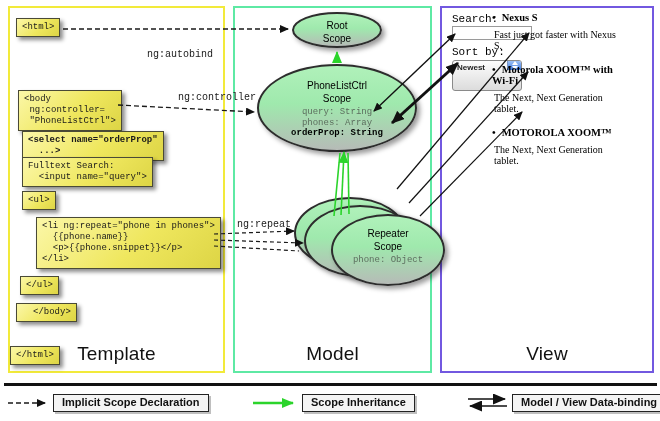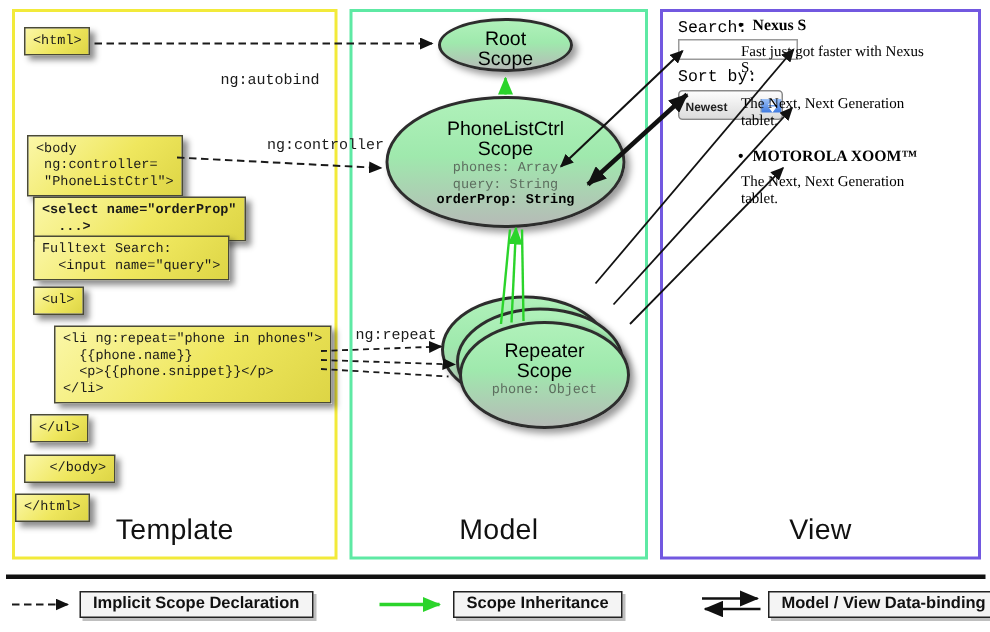--- a/index.html
+++ b/index.html
@@ -18,30 +18,30 @@
         background:linear-gradient(135deg,#fbf7a8 0%,#efe75e 55%,#ddd545 100%);
         border:1.5px solid #4a4a36;box-shadow:3px 3px 4px rgba(0,0,0,.45);}
   .code.bold{font-weight:bold;}
   
   .anno{position:absolute;font-family:"Liberation Mono",monospace;font-size:10px;
         color:#1a1a1a;background:transparent;}
   
   .scope{position:absolute;border:2px solid #2d2d2d;border-radius:50%;
          background:linear-gradient(180deg,#b0f1ba 0%,#9fe9ad 45%,#b6bbb7 100%);
          box-shadow:3px 3px 5px rgba(0,0,0,.4);text-align:center;box-sizing:border-box;}
-  .scope-title{white-space:pre-line;font-size:13px;line-height:13px;color:#000;}
+  .scope-title{white-space:pre-line;font-size:10px;line-height:13px;color:#000;}
   .scope-props{font-family:"Liberation Mono",monospace;font-size:9px;line-height:10.5px;
                color:#5d6e5f;margin-top:2px;}
   .scope-props .boldline{font-weight:bold;color:#000;}
   
   .vlabel{position:absolute;font-family:Liberation Mono, monospace;font-size:11px;color:#000;}
   #search-input{position:absolute;left:452px;top:26px;width:74px;height:12px;
                 border:1px solid #9a9a9a;background:#fff;font-size:9px;padding:0 2px;}
-  .mac-select{position:absolute;left:452px;top:60px;width:70px;height:20px;
-              border:1px solid #8a8a8a;border-radius:3px;display:flex;align-items:center;
+  .mac-select{position:absolute;left:452px;top:60px;width:70px;height:31px;
+              border:1px solid #8a8a8a;border-radius:3px;display:flex;align-items:flex-start;
               background:linear-gradient(#fdfdfd,#dcdcdc);box-sizing:border-box;overflow:hidden;}
   .mac-select .val{flex:1;font-size:8px;font-weight:bold;color:#222;padding:2px 0 0 4px;}
   .stepper{width:13px;background:linear-gradient(#9cc1f7,#3f7ae0);display:flex;flex-direction:column;
            align-items:center;justify-content:center;gap:1px;border-left:1px solid #7a97c4;}
   .tri-up{width:0;height:0;border-left:3px solid transparent;border-right:3px solid transparent;
           border-bottom:4px solid #fff;}
   .tri-down{width:0;height:0;border-left:3px solid transparent;border-right:3px solid transparent;
             border-top:4px solid #fff;}
   #view-items{position:absolute;left:492px;top:12px;width:128px;
               font-family:"Liberation Serif",serif;}
@@ -80,44 +80,44 @@
   ...&gt;</div>
   <div class="code" style="left:22px;top:157px;">Fulltext Search:
   &lt;input name="query"&gt;</div>
   <div class="code" style="left:22px;top:191px;">&lt;ul&gt;</div>
   <div class="code" style="left:36px;top:217px;">&lt;li ng:repeat="phone in phones"&gt;
   {{phone.name}}
   &lt;p&gt;{{phone.snippet}}&lt;/p&gt;
 &lt;/li&gt;</div>
   <div class="code" style="left:20px;top:276px;">&lt;/ul&gt;</div>
   <div class="code" style="left:16px;top:303px;padding-left:16px;">&lt;/body&gt;</div>
-  <div class="code" style="left:10px;top:329px;">&lt;/html&gt;</div>
+  <div class="code" style="left:10px;top:346px;">&lt;/html&gt;</div>
 
   <div class="anno" style="left:147px;top:13px;margin-top:36px;">ng:autobind</div>
   <div class="anno" style="left:136px;top:92px;padding-left:42px;">ng:controller</div>
   <div class="anno" style="left:237px;top:219px;">ng:repeat</div>
 
   <div class="scope" style="left:292px;top:12px;width:90px;height:36px;padding-top:5px;">
     <div class="scope-title">Root
 Scope</div>
   </div>
 
   <div class="scope" style="left:257px;top:64px;width:160px;height:88px;padding-top:13px;">
     <div class="scope-title">PhoneListCtrl
 Scope</div>
     <div class="scope-props">
+      <div>query: String</div>
       <div>phones: Array</div>
-      <div>query: String</div>
       <div class="boldline">orderProp: String</div>
     </div>
   </div>
 
   <div class="scope" style="left:294px;top:197px;width:112px;height:72px;"></div>
   <div class="scope" style="left:304px;top:205px;width:112px;height:72px;"></div>
-  <div class="scope" style="left:306px;top:214px;width:114px;height:72px;padding-top:11px;">
+  <div class="scope" style="left:331px;top:214px;width:114px;height:72px;padding-top:11px;">
     <div class="scope-title">Repeater
 Scope</div>
     <div class="scope-props">phone: Object</div>
   </div>
 
   <div class="vlabel" style="left:452px;top:13px;">Search:</div>
   <input id="search-input" value="" style="">
   <div class="vlabel" style="left:452px;top:46px;">Sort by:</div>
   <div class="mac-select">
     <span class="val">Newest</span>
@@ -126,20 +126,21 @@
         <span class="tri-down"></span>
     </span>
   </div>
 
   <div id="view-items">
     <div class="vitem">
       <div class="vtitle">Nexus S</div>
       <div class="vdesc">Fast just got faster with Nexus S.</div>
     </div>
     <div class="vitem">
+      <div class="vtitle">Motorola XOOM™ with Wi-Fi</div>
       <div class="vdesc">The Next, Next Generation tablet.</div>
     </div>
     <div class="vitem">
       <div class="vtitle">MOTOROLA XOOM™</div>
       <div class="vdesc">The Next, Next Generation tablet.</div>
     </div>
   </div>
 
   <div id="rule"></div>
   <div class="legend-box" style="left:302px;">Scope Inheritance</div>

